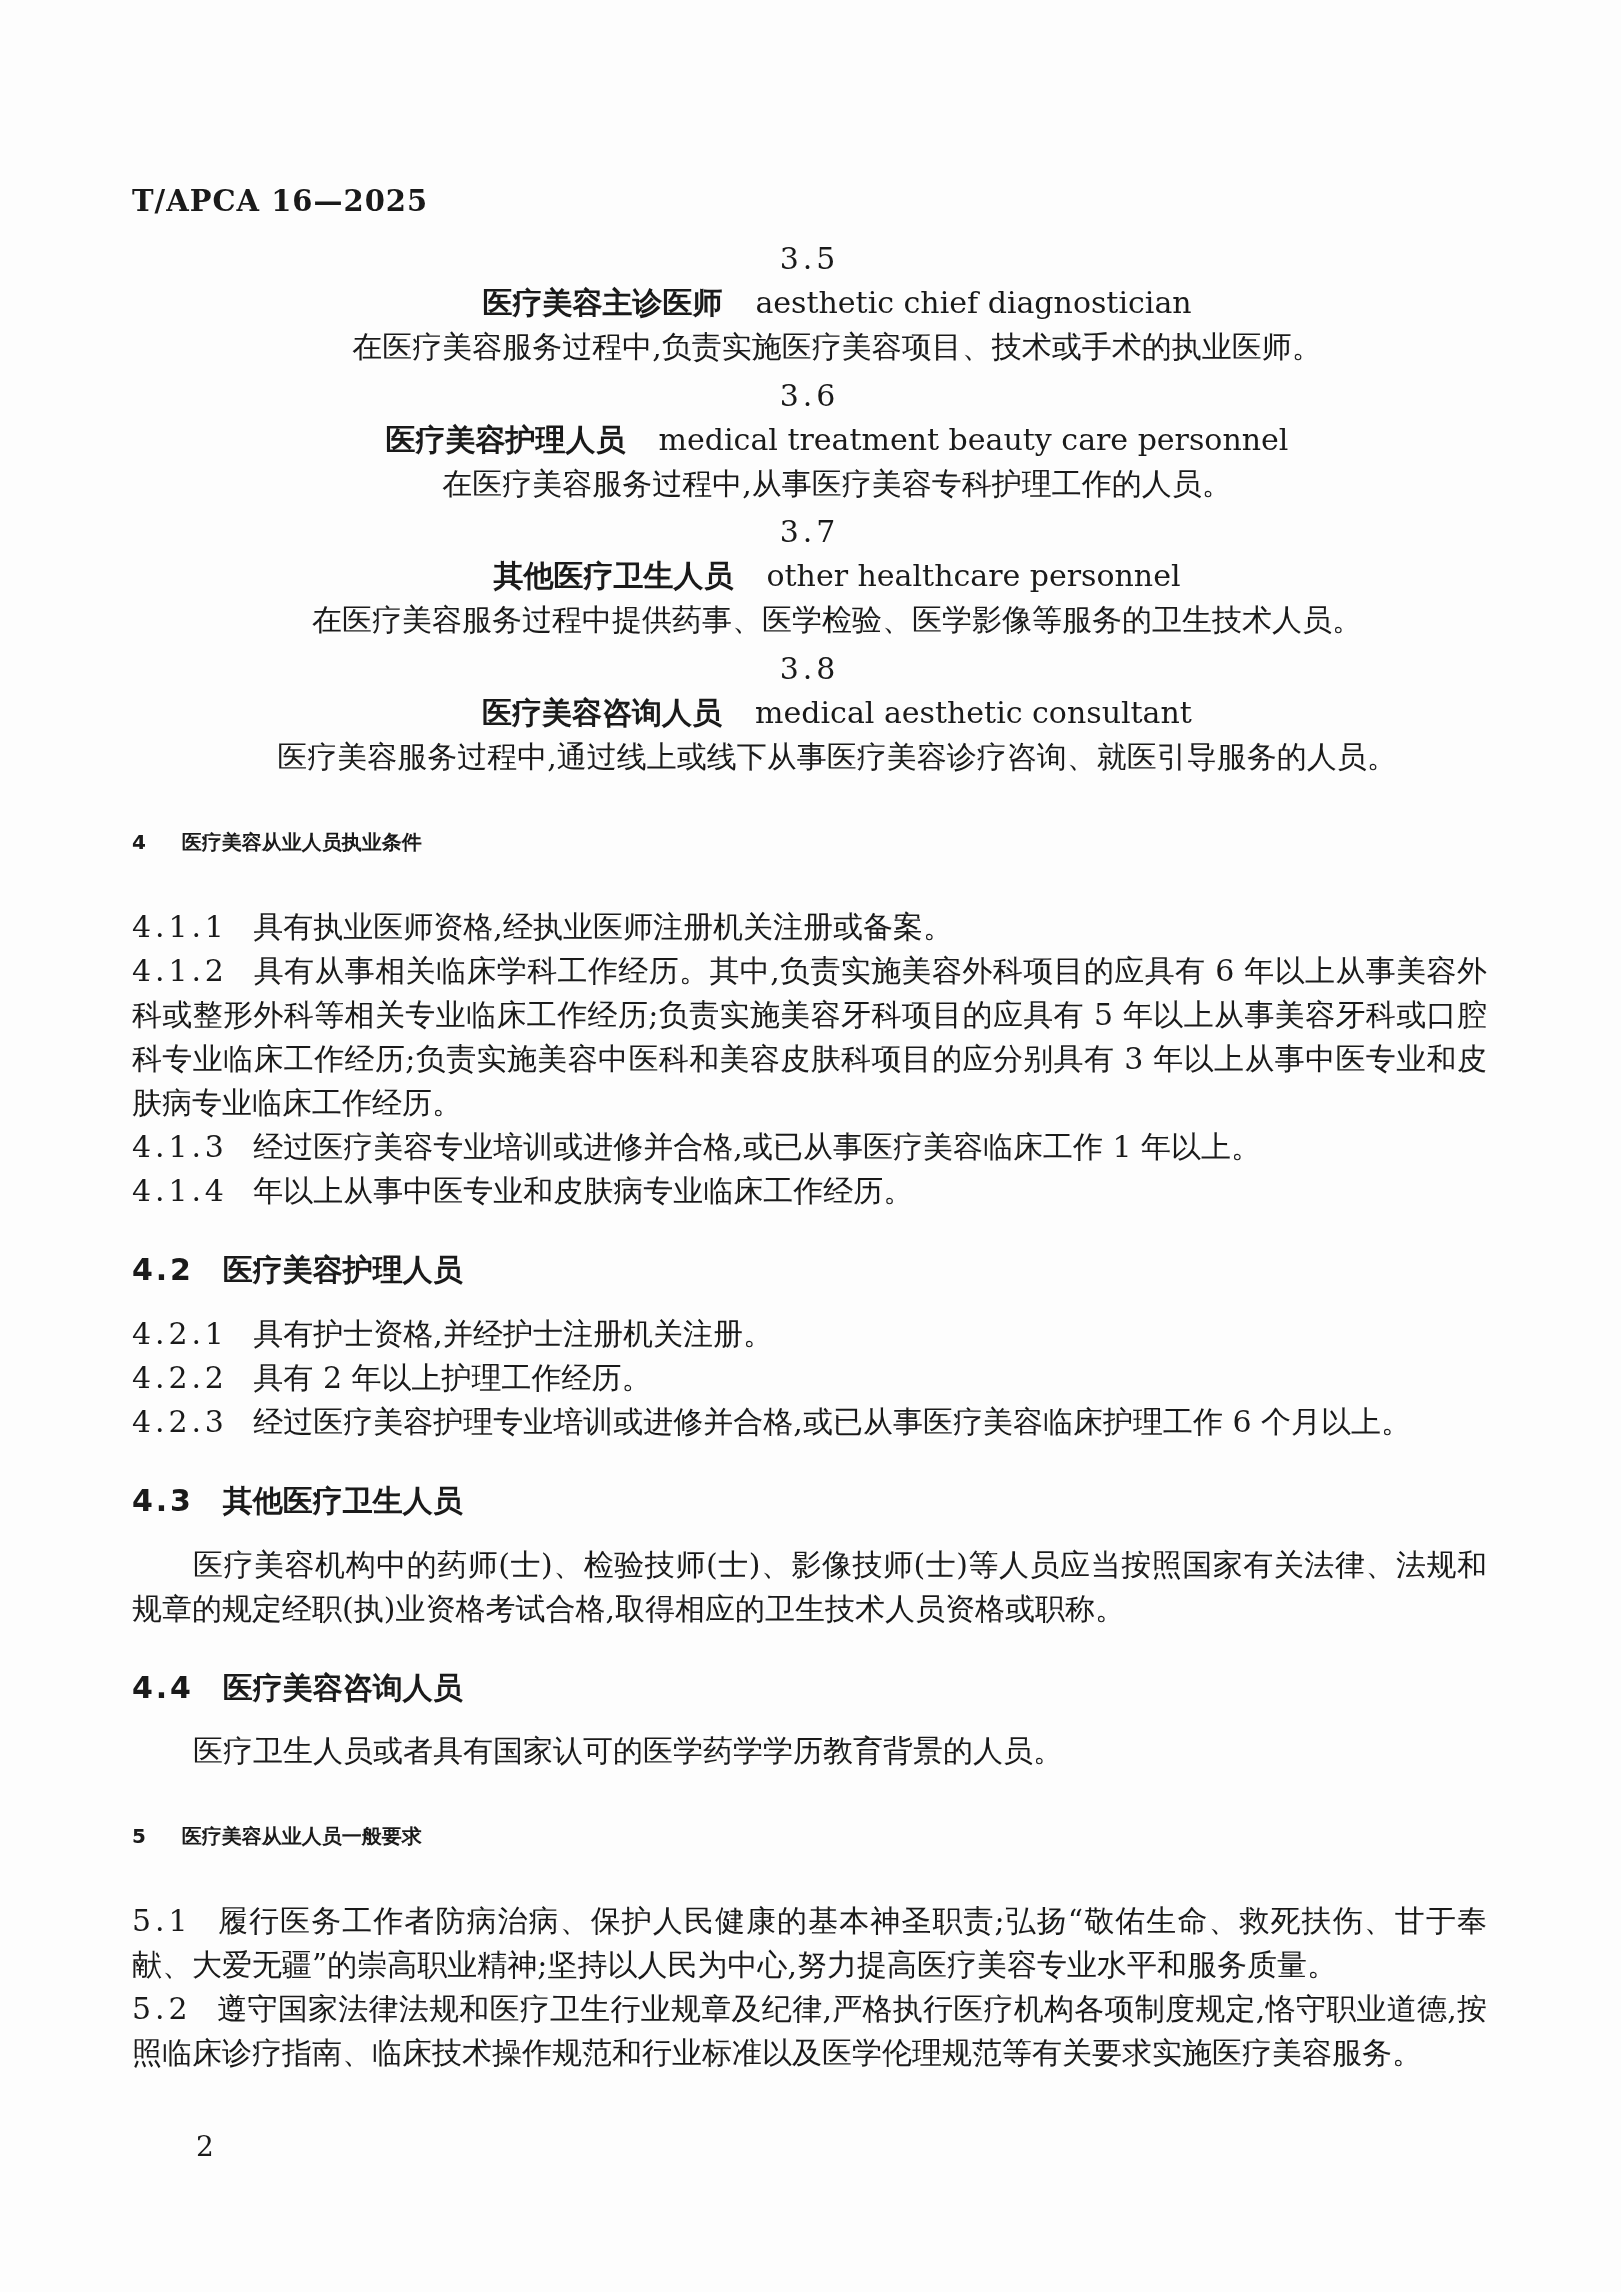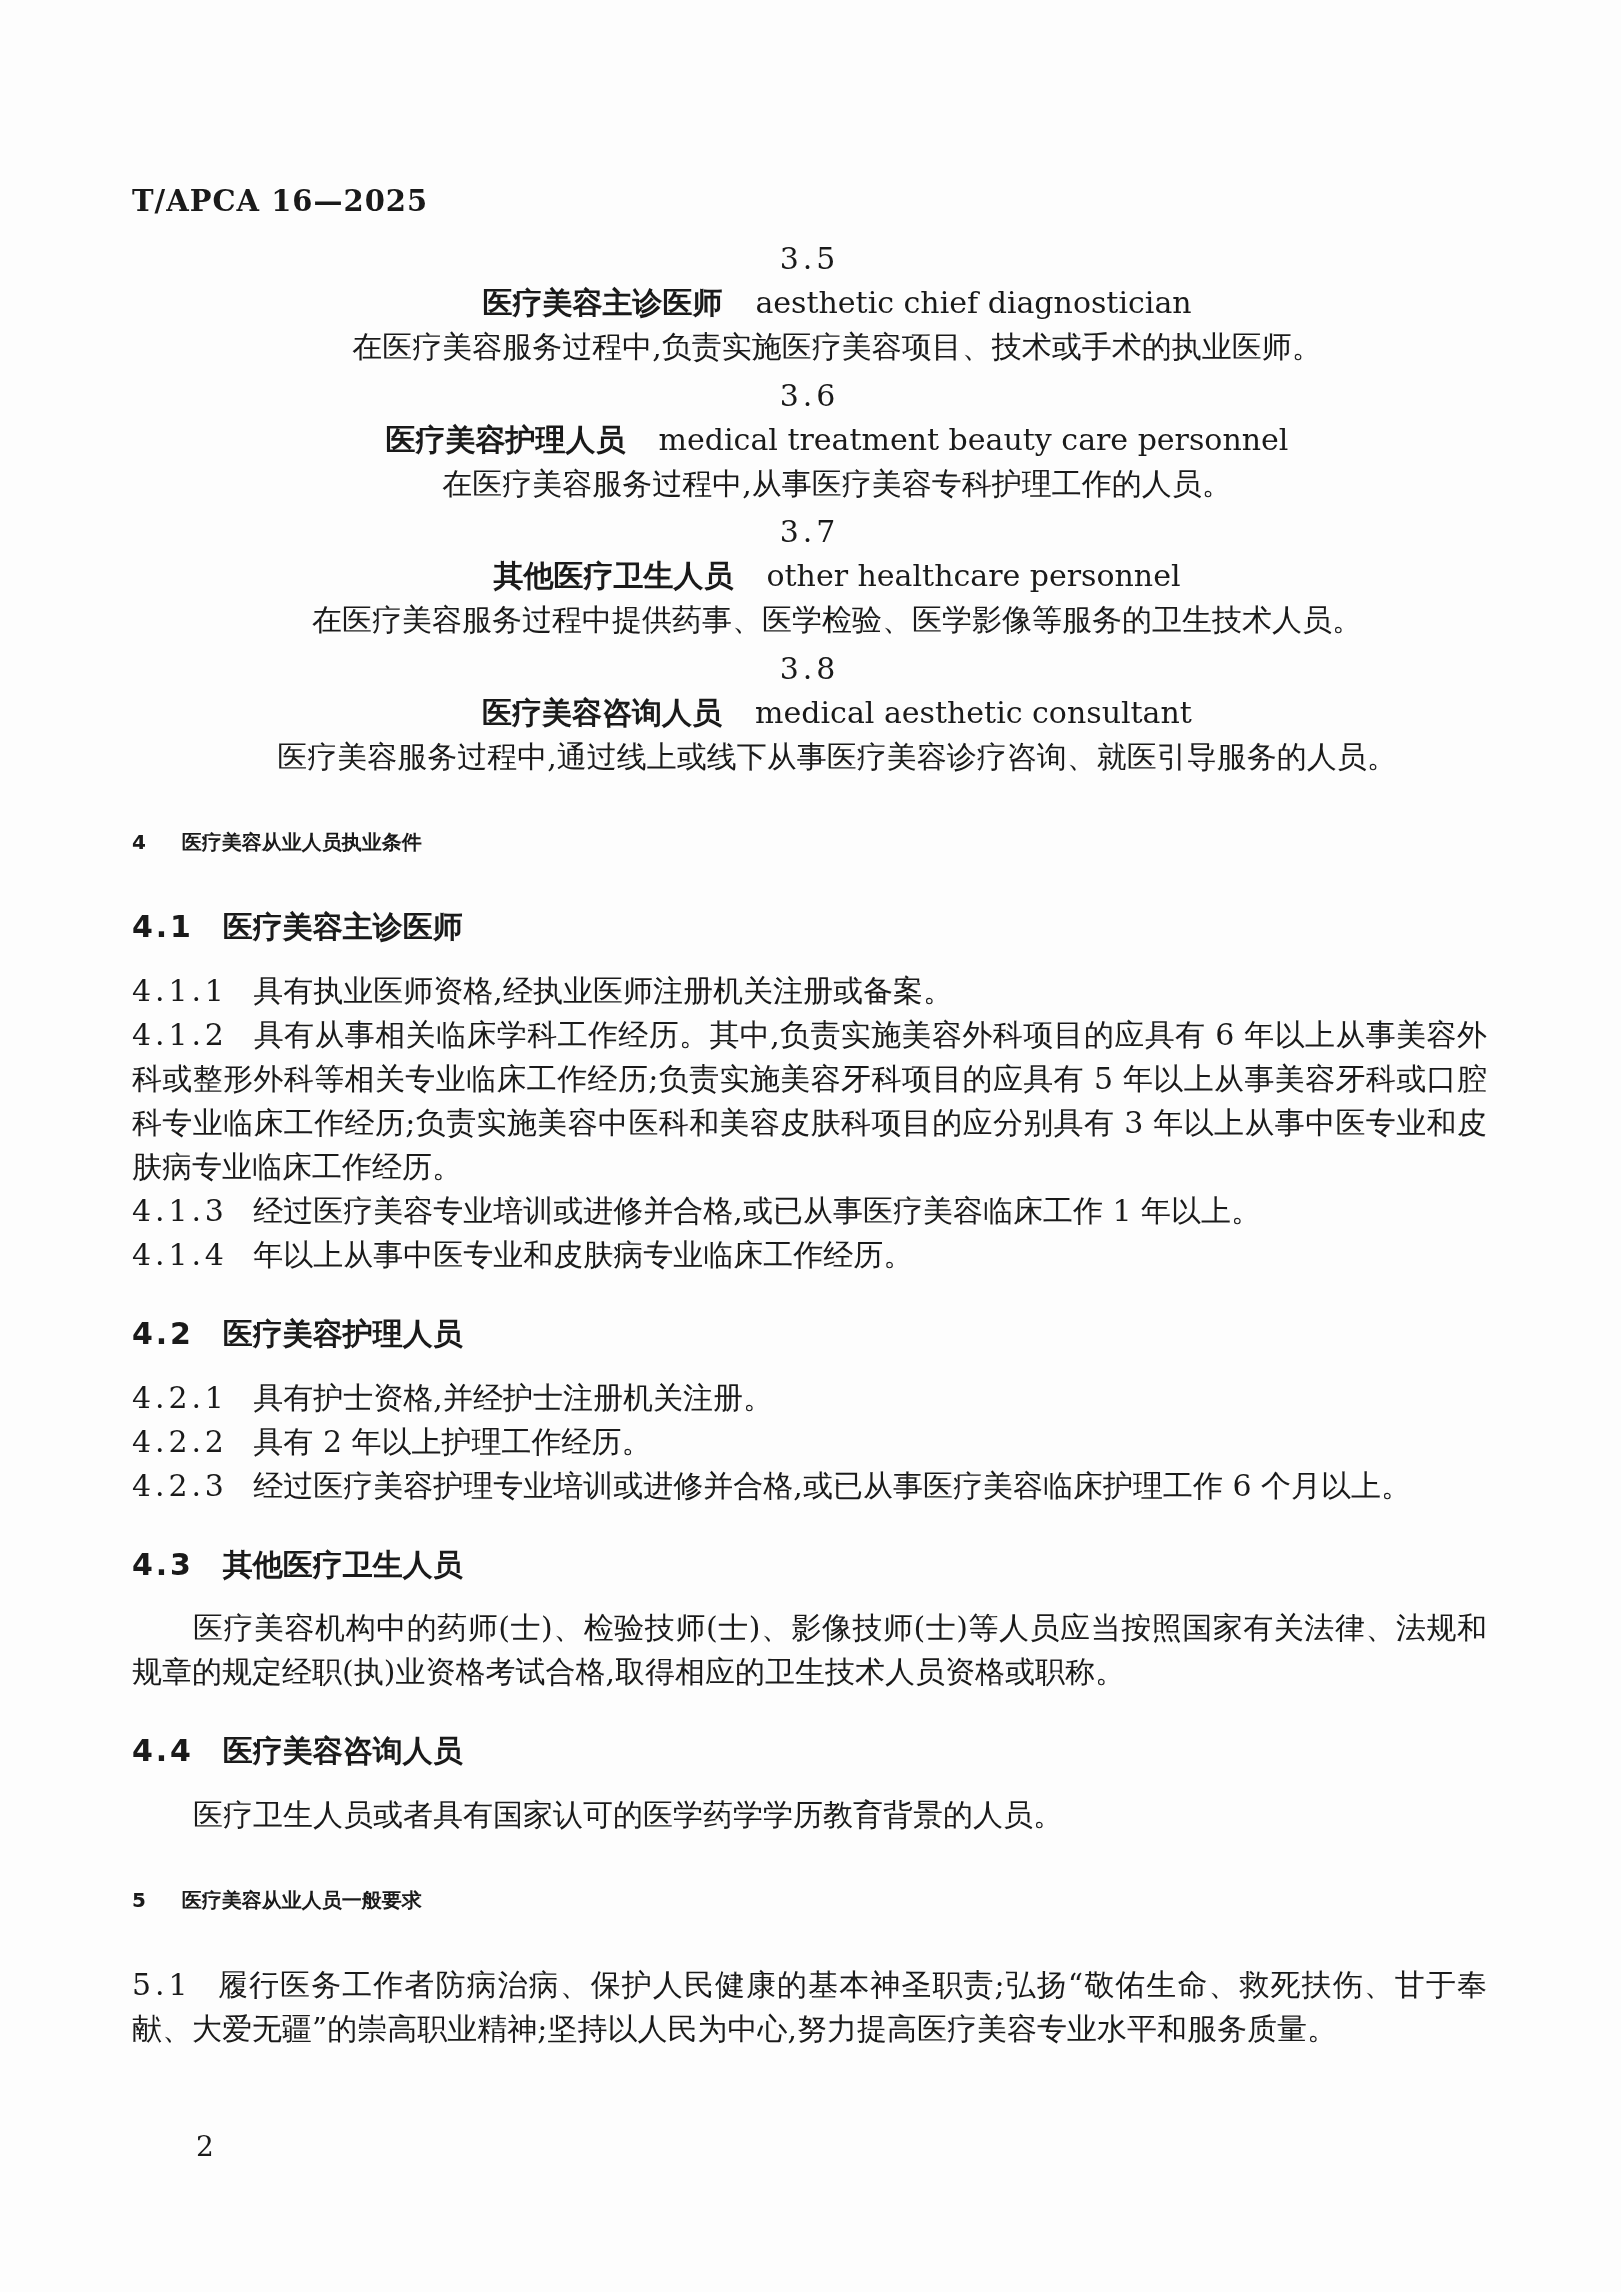--- a/index.html
+++ b/index.html
@@ -114,23 +114,20 @@
     <div class="term-line">
       <span class="term-zh">医疗美容咨询人员</span><span class="term-en">medical aesthetic consultant</span>
     </div>
     <div class="term-def">医疗美容服务过程中,通过线上或线下从事医疗美容诊疗咨询、就医引导服务的人员。</div>
   </div>
 
   <div class="section-heading">
     <span class="hnum">4</span><span>医疗美容从业人员执业条件</span>
   </div>
 
-  <div class="sub-heading">
-    <span class="hnum">4.1</span><span>医疗美容主诊医师</span>
-  </div>
 
   <p class="clause">
     <span class="cnum">4.1.1</span><span>具有执业医师资格,经执业医师注册机关注册或备案。</span>
   </p>
   <p class="clause">
     <span class="cnum">4.1.2</span><span>具有从事相关临床学科工作经历。其中,负责实施美容外科项目的应具有 6 年以上从事美容外科或整形外科等相关专业临床工作经历;负责实施美容牙科项目的应具有 5 年以上从事美容牙科或口腔科专业临床工作经历;负责实施美容中医科和美容皮肤科项目的应分别具有 3 年以上从事中医专业和皮肤病专业临床工作经历。</span>
   </p>
   <p class="clause">
     <span class="cnum">4.1.3</span><span>经过医疗美容专业培训或进修并合格,或已从事医疗美容临床工作 1 年以上。</span>
   </p>
@@ -162,17 +159,20 @@
   </div>
   <p class="body-para">医疗卫生人员或者具有国家认可的医学药学学历教育背景的人员。</p>
 
   <div class="section-heading">
     <span class="hnum">5</span><span>医疗美容从业人员一般要求</span>
   </div>
 
   <p class="clause">
     <span class="cnum">5.1</span><span>履行医务工作者防病治病、保护人民健康的基本神圣职责;弘扬“敬佑生命、救死扶伤、甘于奉献、大爱无疆”的崇高职业精神;坚持以人民为中心,努力提高医疗美容专业水平和服务质量。</span>
   </p>
+  <p class="clause">
+    <span class="cnum">5.2</span><span>遵守国家法律法规和医疗卫生行业规章及纪律,严格执行医疗机构各项制度规定,恪守职业道德,按照临床诊疗指南、临床技术操作规范和行业标准以及医学伦理规范等有关要求实施医疗美容服务。</span>
+  </p>
 
 </div>
 
 <div class="page-number">2</div>
 
 
 </body></html>

